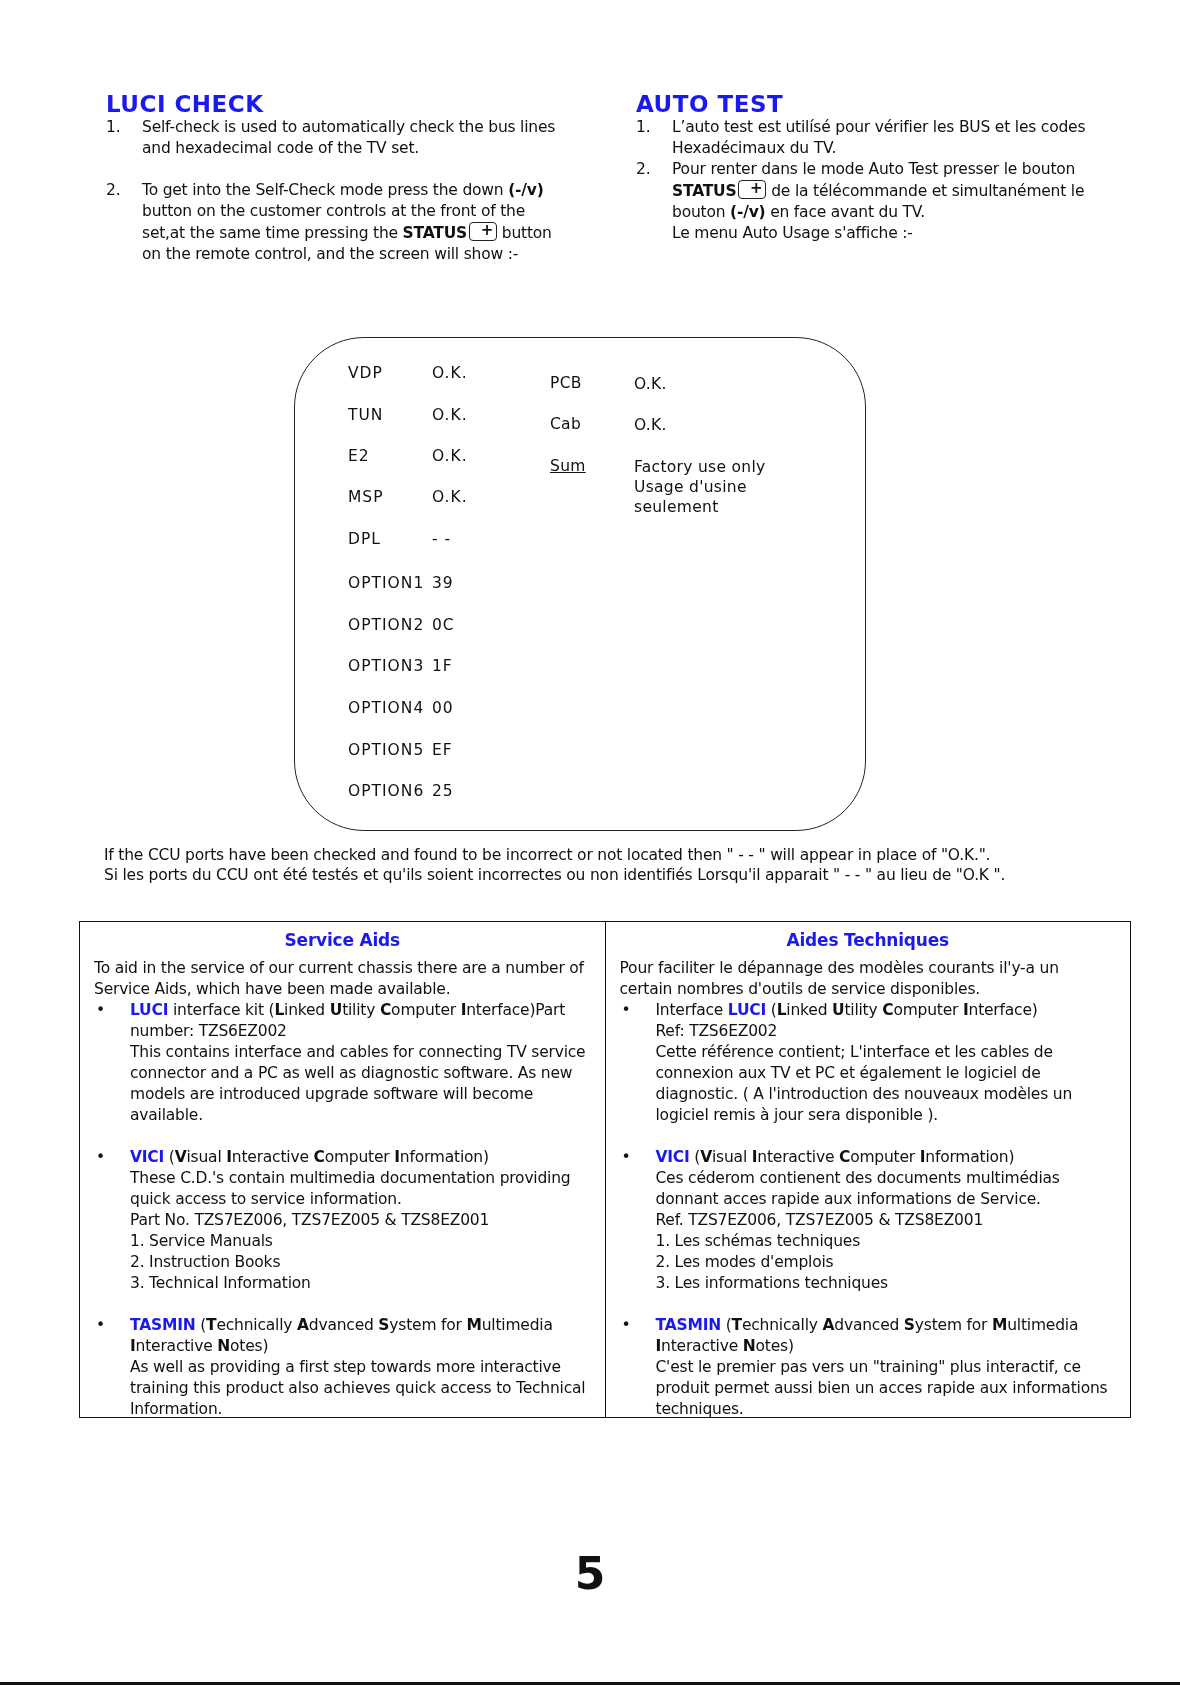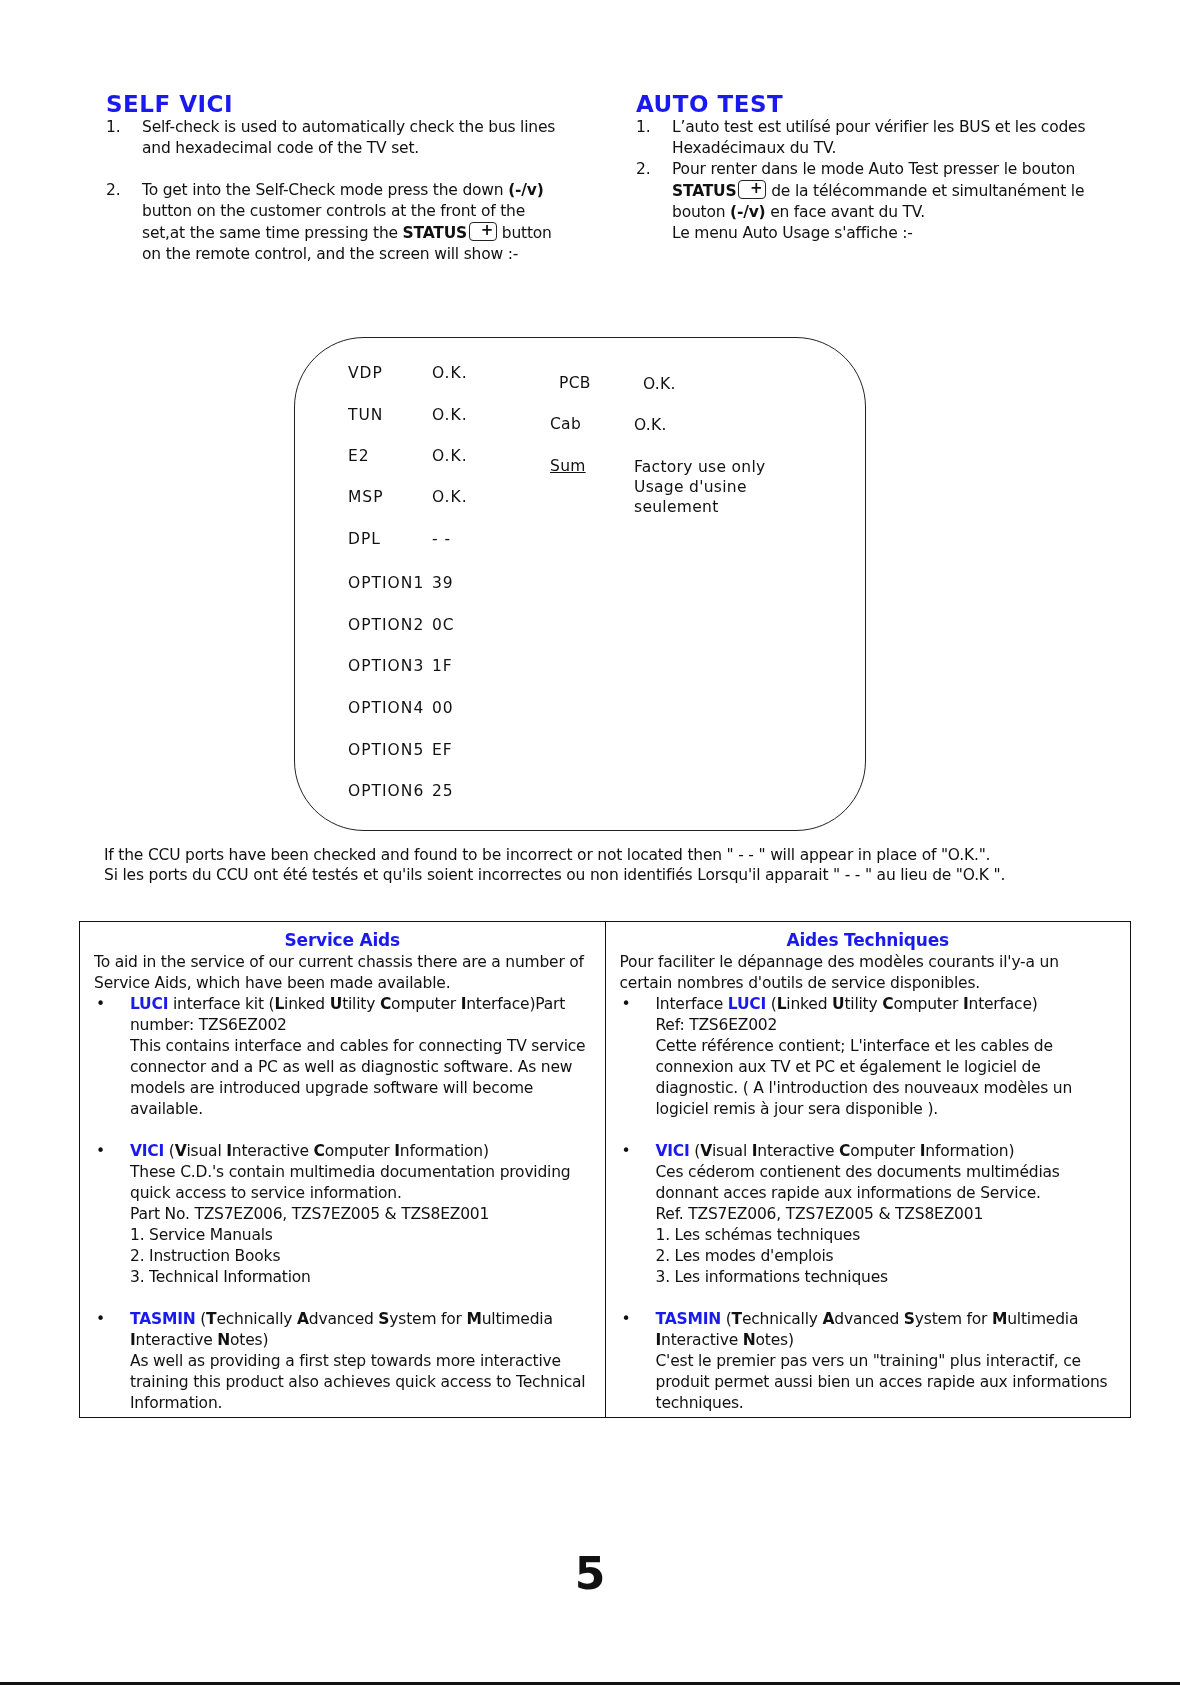--- a/index.html
+++ b/index.html
@@ -19,31 +19,31 @@
 
     .screen { left: 294px; top: 337px; width: 572px; height: 494px; border: 1.5px solid #222; border-radius: 70px; box-sizing: border-box; }
     .scr-row { position: absolute; font-size: 15.5px; letter-spacing: 1px; white-space: nowrap; }
     .scr-label { display: inline-block; width: 84px; }
 
     .note { left: 104px; top: 845px; font-size: 15.5px; line-height: 20px; letter-spacing: -0.2px; white-space: nowrap; }
 
     .aids-table { left: 79px; top: 921px; width: 1052px; height: 497px; border: 1.5px solid #111; box-sizing: border-box; display: flex; }
     .aids-col { flex: 1; padding: 7px 14px 0 14px; box-sizing: border-box; font-size: 15.5px; line-height: 21px; letter-spacing: -0.2px; }
     .aids-col + .aids-col { border-left: 1.5px solid #111; }
-    .aids-title { text-align: center; color: #1a1aee; font-weight: bold; font-size: 17px; line-height: 22px; margin-bottom: 1px; }
+    .aids-title { text-align: center; color: #1a1aee; font-weight: bold; font-size: 17px; line-height: 22px; margin-bottom: 7px; }
     .bullet { position: relative; padding-left: 36px; }
     .bullet .dot { position: absolute; left: 2px; top: 0; }
     .page-num { left: 0; width: 1180px; top: 1548px; text-align: center; font-weight: bold; font-size: 44px; }
     .bottom-rule { left: 0; top: 1682px; width: 1180px; height: 3px; background: #111; }
   </style>
 </head>
 <body>
 
 <div class="abs" style="left:106px; top:91px; width:450px;">
-  <div class="h1">SELF VICI</div>
+  <div class="h1">LUCI CHECK</div>
   <ul class="ol txt">
     <li>
       <span class="num">1.</span>
       <span>Self-check is used to automatically check the bus lines and hexadecimal code of the TV set.</span>
     </li>
     <li class="gap"></li>
     <li>
       <span class="num">2.</span>
       <span>To get into the Self-Check mode press the down </span><span class="bold">(-/v)</span><span> button on the customer controls at the front of the set,at the same time pressing the </span><span class="bold">STATUS</span><span class="status-key"><span class="plus">+</span></span>
       <span> button on the remote control, and the screen will show :-</span>
@@ -74,21 +74,21 @@
       <div class="scr-row" style="left: 53px; top: 150px;"><span class="scr-label">MSP</span><span>O.K.</span></div>
       <div class="scr-row" style="left: 53px; top: 192px;"><span class="scr-label">DPL</span><span>- -</span></div>
       <div class="scr-row" style="left: 53px; top: 236px;"><span class="scr-label">OPTION1</span><span>39</span></div>
       <div class="scr-row" style="left: 53px; top: 278px;"><span class="scr-label">OPTION2</span><span>0C</span></div>
       <div class="scr-row" style="left: 53px; top: 319px;"><span class="scr-label">OPTION3</span><span>1F</span></div>
       <div class="scr-row" style="left: 53px; top: 361px;"><span class="scr-label">OPTION4</span><span>00</span></div>
       <div class="scr-row" style="left: 53px; top: 403px;"><span class="scr-label">OPTION5</span><span>EF</span></div>
       <div class="scr-row" style="left: 53px; top: 444px;"><span class="scr-label">OPTION6</span><span>25</span></div>
     </div>
   <div id="right-rows">
-      <div class="scr-row" style="left: 255px; top: 36px; letter-spacing: 0.3px;"><span class="scr-label" style="vertical-align: top; margin-left: 9px;">PCB</span><span style="display: inline-block; line-height: 20px;"><div>O.K.</div></span></div>
+      <div class="scr-row" style="left: 255px; top: 36px; letter-spacing: 0.3px;"><span class="scr-label" style="vertical-align: top;">PCB</span><span style="display: inline-block; line-height: 20px;"><div>O.K.</div></span></div>
       <div class="scr-row" style="left: 255px; top: 77px; letter-spacing: 0.3px;"><span class="scr-label" style="vertical-align: top;">Cab</span><span style="display: inline-block; line-height: 20px;"><div>O.K.</div></span></div>
       <div class="scr-row" style="left: 255px; top: 119px; letter-spacing: 0.3px;"><span class="scr-label" style="vertical-align: top; text-decoration: underline;">Sum</span><span style="display: inline-block; line-height: 20px;"><div>Factory use only</div><div>Usage d'usine</div><div>seulement</div></span></div>
     </div>
 </div>
 
 <div class="abs note">
   <div>If the CCU ports have been checked and found to be incorrect or not located then " - - " will appear in place of "O.K.".</div>
   <div>Si les ports du CCU ont été testés et qu'ils soient incorrectes ou non identifiés Lorsqu'il apparait " - - " au lieu de "O.K ".</div>
 </div>
 

